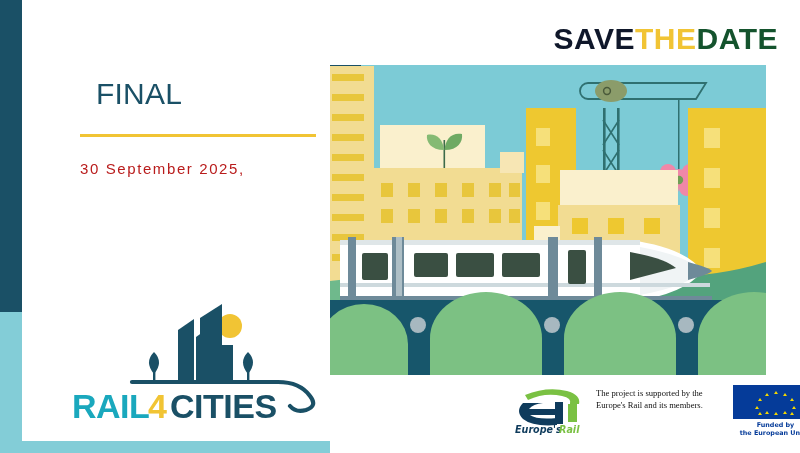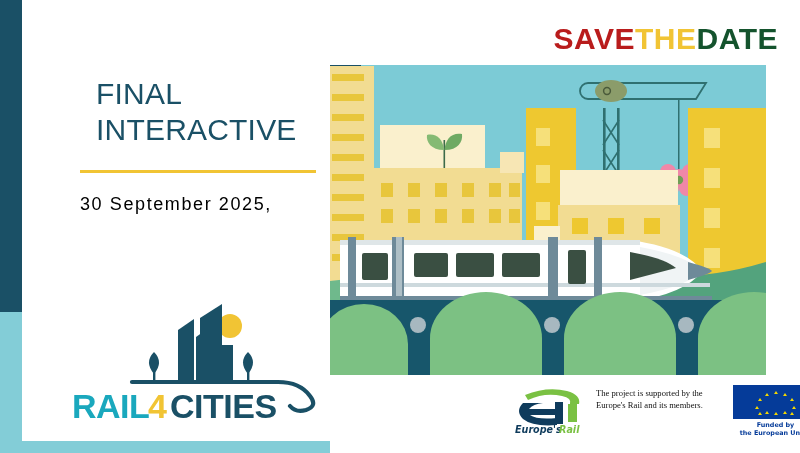--- a/index.html
+++ b/index.html
@@ -10,33 +10,33 @@
   .strip-top{position:absolute;left:0;top:0;width:46px;height:312px;background:#1a5066;}
   .strip-bottom{position:absolute;left:0;top:312px;width:46px;height:141px;background:#83cdd7;}
   .strip-bottom-wide{position:absolute;left:0;top:441px;width:330px;height:12px;background:#83cdd7;}
 
   
   .card{position:absolute;left:22px;top:0;width:308px;height:441px;background:#ffffff;z-index:6;}
   .card-inner{position:absolute;left:58px;top:60px;width:232px;}
 
   .title{color:#1a5066;font-size:30px;line-height:36px;font-weight:400;letter-spacing:0.2px;margin:16px;}
   .divider{width:236px;height:3px;background:#f1c434;margin:22px 0 20px 0;}
-  .date{color:#000000;font-size:18px;line-height:23px;letter-spacing:1.6px;font-weight:400;}
+  .date{color:#b91c1c;font-size:15px;line-height:23px;letter-spacing:1.6px;font-weight:400;}
 
   
   .logo{position:absolute;left:48px;top:296px;width:250px;height:128px;}
 
   
   .illus{position:absolute;left:330px;top:0;width:436px;height:441px;overflow:hidden;z-index:2;}
   .sky{position:absolute;left:0;top:65px;width:436px;height:281px;background:#7ccbd6;}
   .headerband{position:absolute;left:0;top:0;width:436px;height:65px;background:#ffffff;}
 
   
   .stdate{position:absolute;right:22px;top:22px;z-index:9;font-size:30px;font-weight:700;letter-spacing:0.5px;white-space:nowrap;}
-  .s-save{color:#b91c1c;}
+  .s-save{color:#0f172a;}
   .s-the{color:#f1c434;text-align:center;}
   .s-date{color:#14532d;}
 
   
   .footer{position:absolute;left:330px;top:375px;width:470px;height:78px;background:#ffffff;z-index:8;display:flex;align-items:center;}
   .er-logo{position:absolute;left:183px;top:8px;width:78px;height:52px;font-style:italic;}
   .support-text{position:absolute;left:266px;top:13px;width:120px;color:#111;font-size:8.6px;line-height:11.6px;font-family:Liberation Serif, serif;}
   .eu-block{position:absolute;left:398px;top:10px;width:95px;text-align:center;}
   .eu-flag{width:86px;height:34px;background:#053b99;position:relative;margin:0 auto;}
   .eu-cap{color:#053b99;font-size:6.4px;font-weight:700;line-height:8px;margin-top:2px;font-family:"DejaVu Sans",sans-serif;}
@@ -196,21 +196,20 @@
   <div class="headerband" style="position:absolute;left:330px;top:0;width:470px;height:65px;z-index:7;background:#ffffff;"></div>
 
   <div class="stdate">
     <span class="s-save">SAVE</span><span class="s-the">THE</span><span class="s-date">DATE</span>
   </div>
 
   <div class="card">
     <div class="card-inner">
       <div class="title">
         <div>FINAL</div>
-        <div>INTERACTIVE</div>
       </div>
       <div class="divider"></div>
       <div class="date">
         <div>30 September 2025,</div>
       </div>
     </div>
 
     <div class="logo">
       <svg width="250" height="128" viewBox="0 0 250 128">
 

